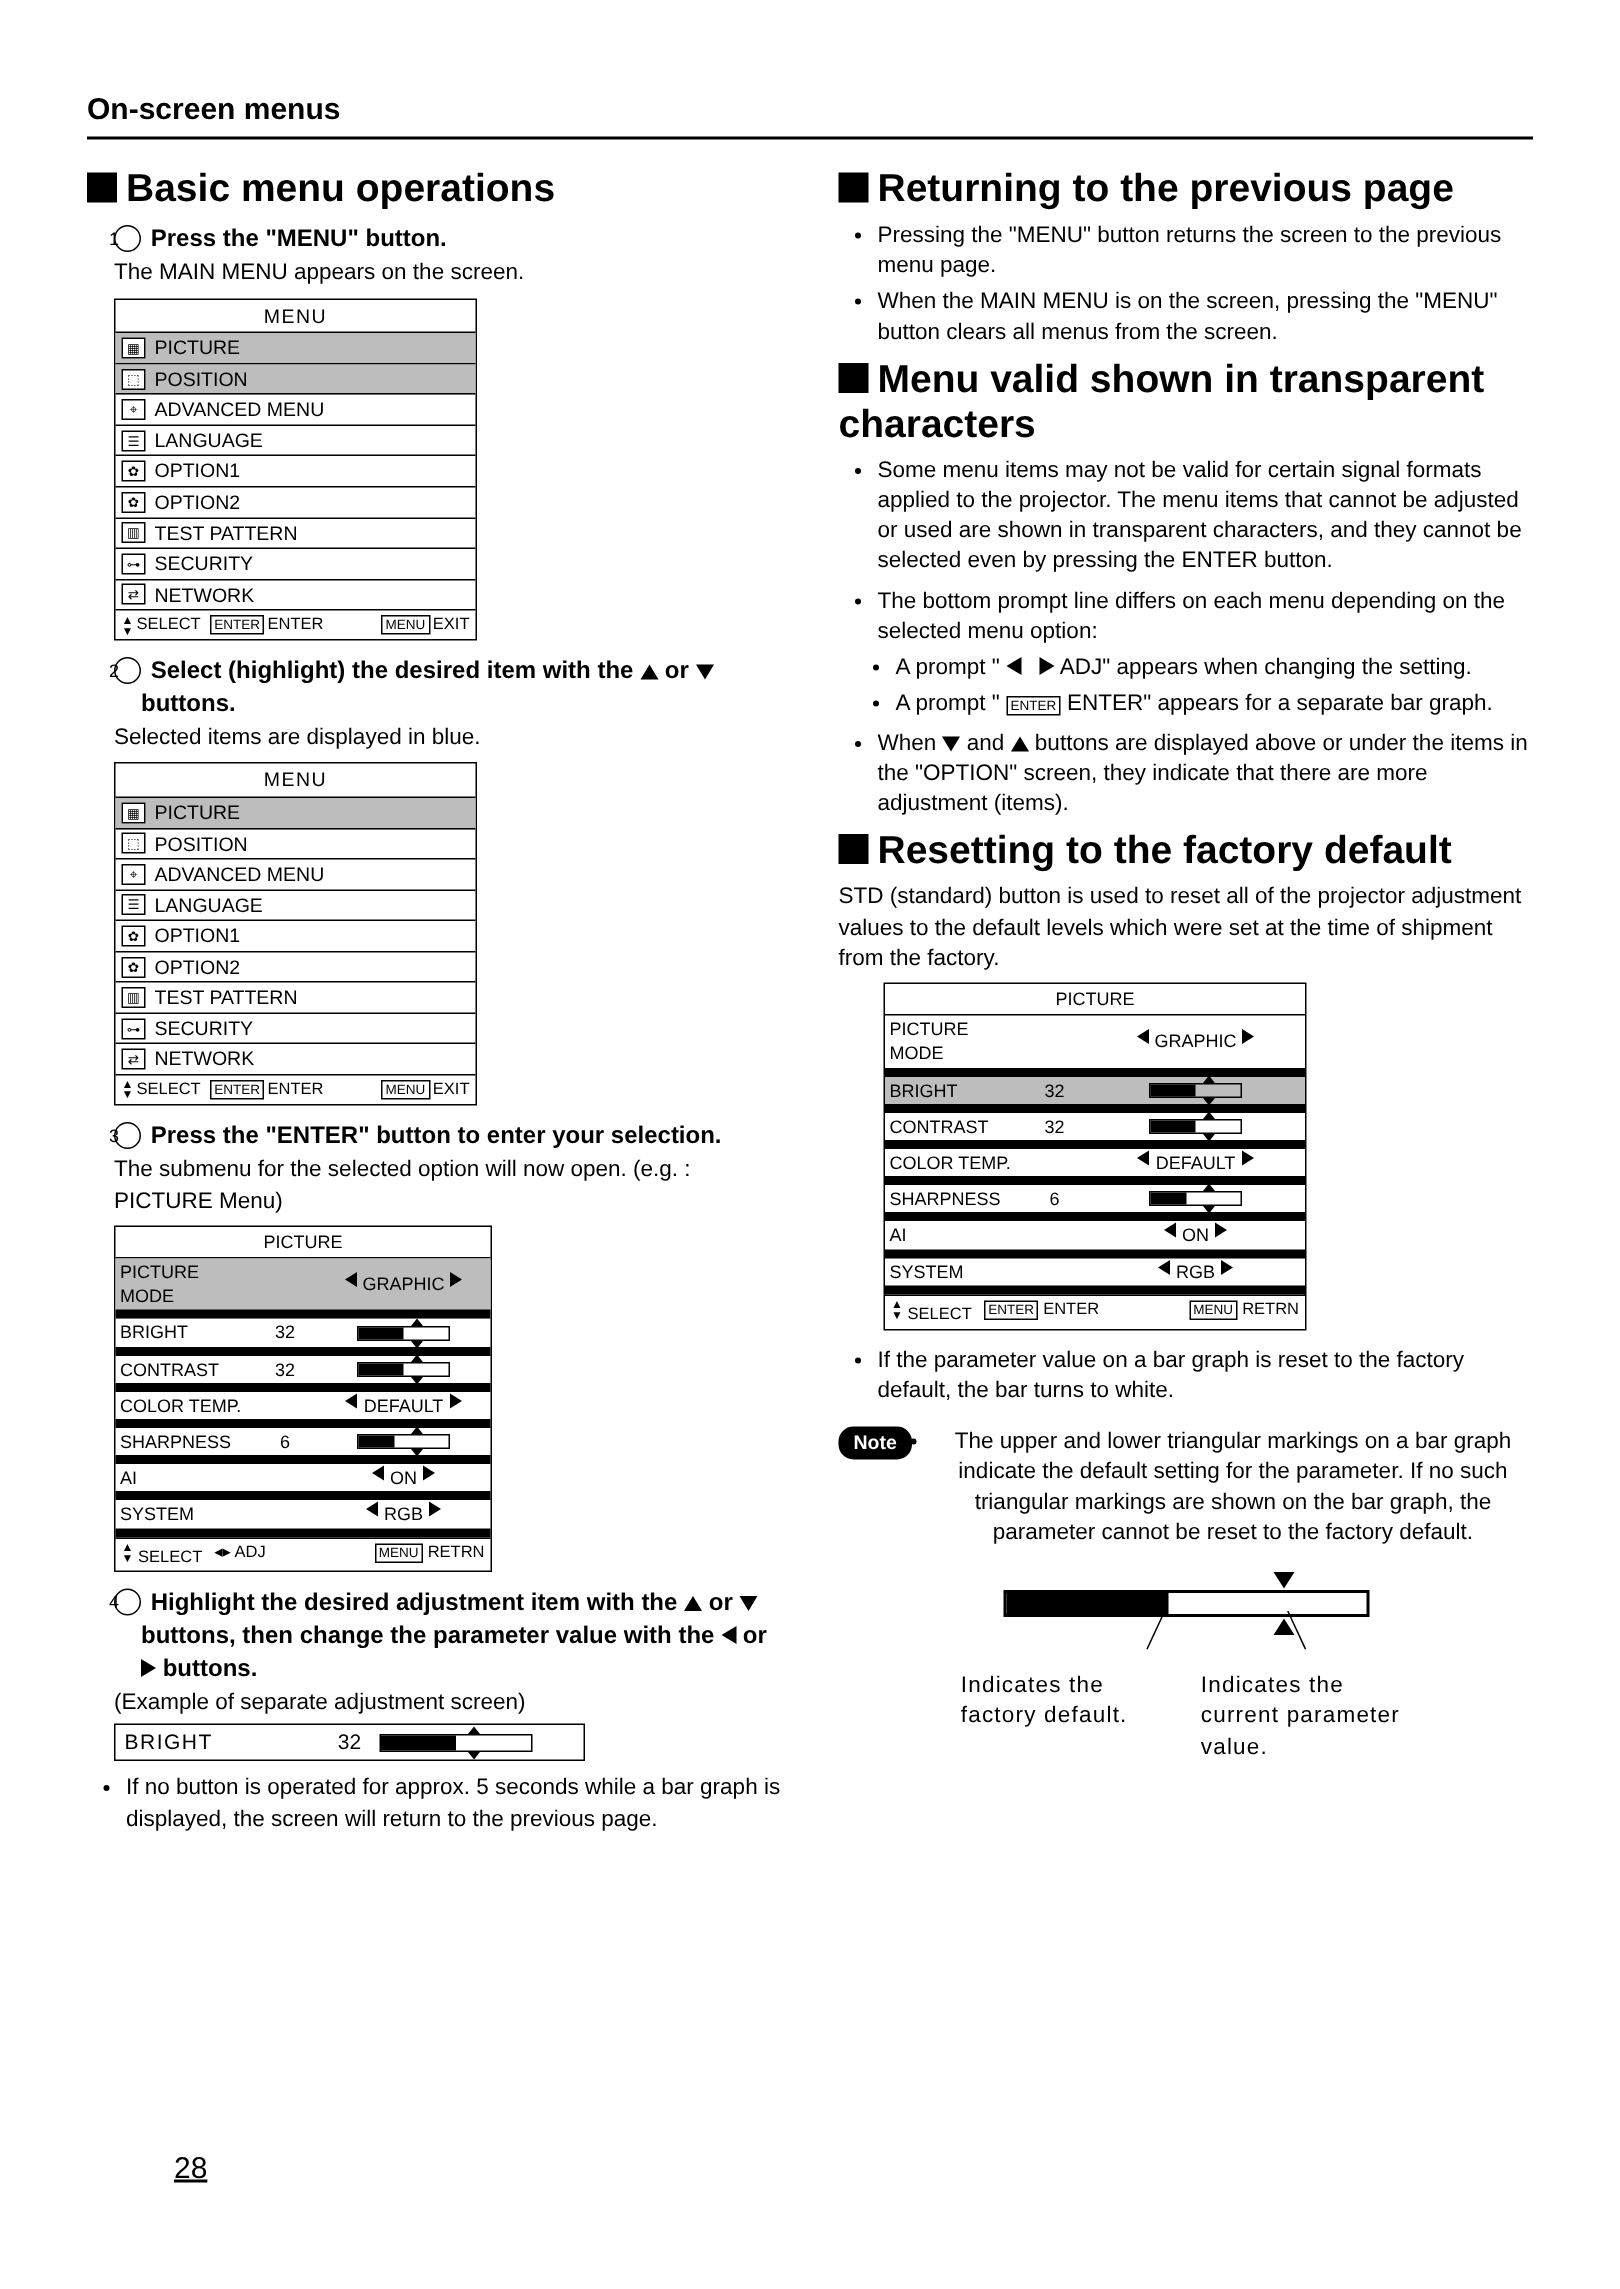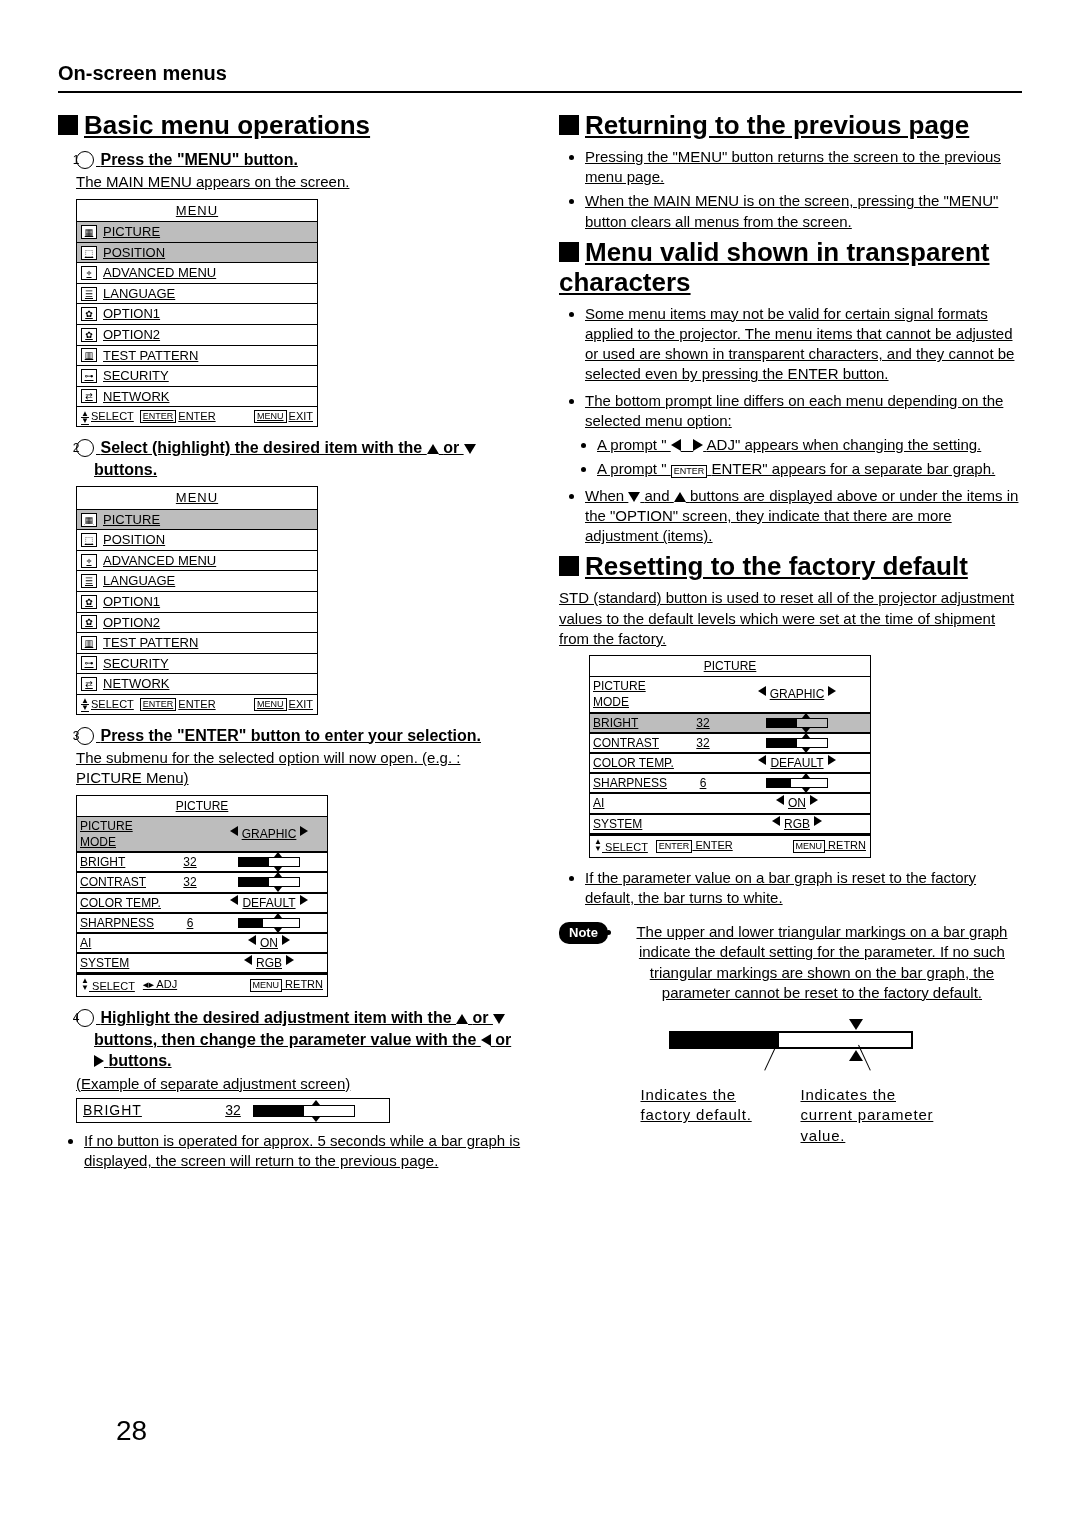--- a/index.html
+++ b/index.html
@@ -16,21 +16,20 @@
   .section-title {
     font-size: 20px;
     font-weight: bold;
     border-bottom: 2px solid #000;
     padding-bottom: 4px;
     margin-bottom: 12px;
   }
   .columns {
     display: flex;
     gap: 38px;
-    text-decoration: underline;
   }
   .col {
     flex: 1;
     min-width: 0;
   }
   .square-heading {
     font-size: 26px;
     font-weight: bold;
     margin: 6px 0 6px 0;
     line-height: 1.15;
@@ -154,21 +153,21 @@
     font-size: 12px;
   }
   .submenu-box .title {
     text-align: center;
     padding: 2px 0;
     border-bottom: 1px solid #000;
   }
   .submenu-box .prow {
     display: flex;
     align-items: center;
-    border-bottom: 2px solid #000000;
+    border-bottom: 6px solid #000000;
     padding: 1px 3px;
   }
   .submenu-box .prow .label { flex: 0 0 86px; }
   .submenu-box .prow .val   { flex: 0 0 48px; text-align: center; }
   .submenu-box .prow .ctrl  { flex: 1; display:flex; align-items:center; justify-content:center; gap:2px;}
   .submenu-box .prow.highlight { background:#bdbdbd; }
   .bar {
     display:inline-block;
     width: 60px;
     height: 8px;
@@ -273,22 +272,23 @@
     display:flex;
     justify-content:space-between;
     gap:20px;
     font-size:15px;
     letter-spacing:0.8px;
   }
 
   .page-number {
     position:absolute;
     left:58px;
-    bottom:30px;
-    font-size:28px;
+    bottom:20px;
+    font-size:20px;
+    text-decoration:underline;
   }
   .page-wrap {
     position:relative;
     min-height: 1420px;
   }
 
   .inline-tri-up, .inline-tri-down, .inline-tri-left, .inline-tri-right {
     display:inline-block;width:0;height:0;vertical-align:-1px;
   }
   .inline-tri-up   {border-left:6px solid transparent;border-right:6px solid transparent;border-bottom:10px solid #000;}
@@ -369,20 +369,21 @@
     </div>
 
     <div class="step">
       <span class="circled">2</span>
       <span>Select (highlight) the desired item with the </span>
       <span class="inline-tri-up"></span>
       <span> or </span>
       <span class="inline-tri-down"></span>
       <span> buttons.</span>
     </div>
+    <div class="body-text">Selected items are displayed in blue.</div>
 
     <div class="menu-box">
       <div class="title">MENU</div>
       <div class="row highlight-blue">
             <span class="icon">▦</span>
             <span>PICTURE</span>
           </div>
       <div class="row">
             <span class="icon">⬚</span>
             <span>POSITION</span>

